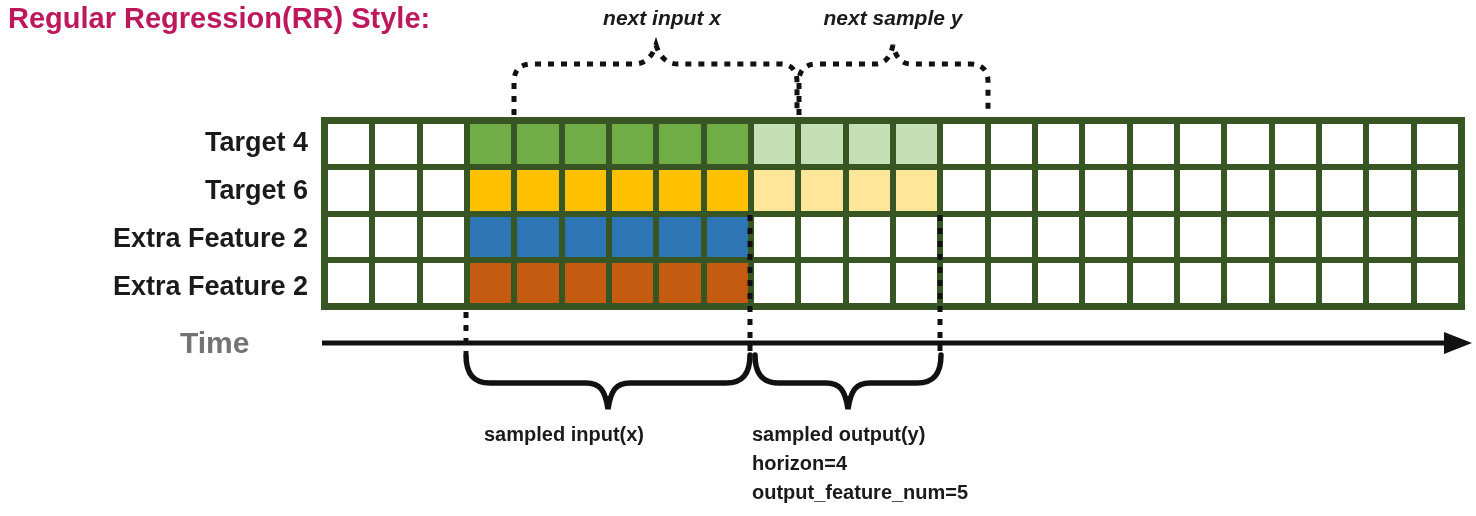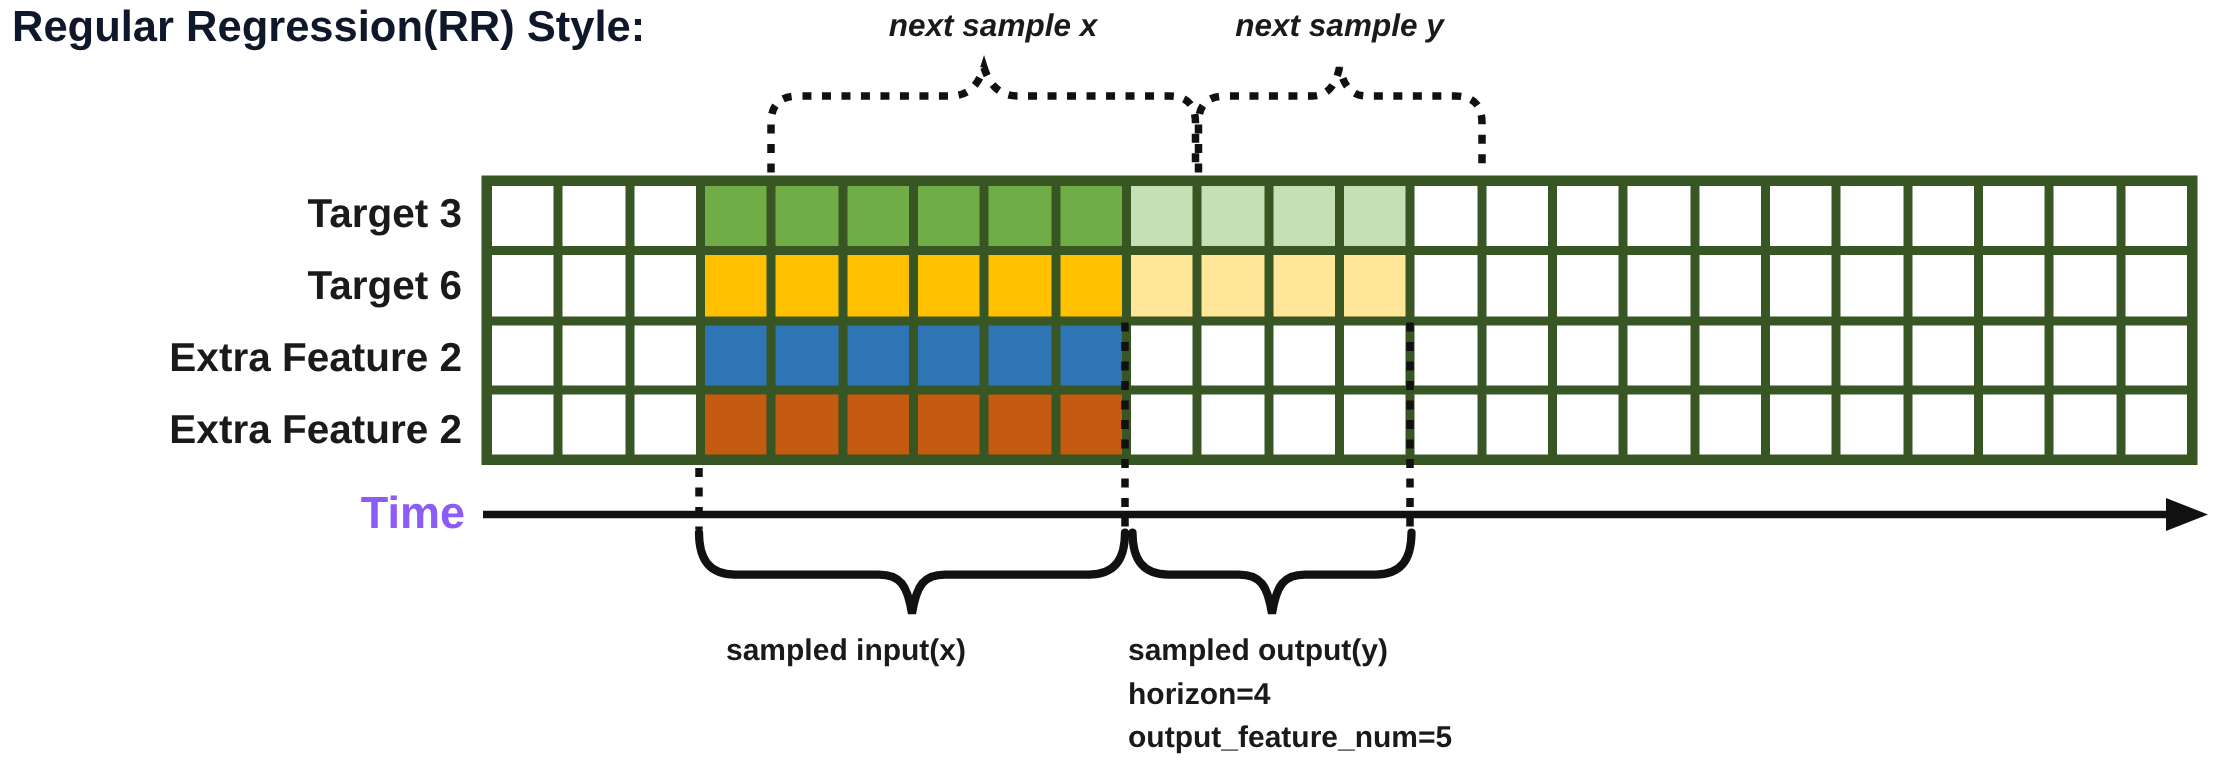--- a/index.html
+++ b/index.html
@@ -5,21 +5,21 @@
   html,body{margin:0;padding:0;background:#ffffff;}
   .canvas{
     position:relative;
     width:1476px;height:516px;
     background:#ffffff;
     font-family:"Liberation Sans", sans-serif;
     overflow:hidden;
   }
   .title{
     position:absolute;left:8px;top:2px;
-    font-size:29px;font-weight:bold;color:#0f172a;
+    font-size:29px;font-weight:bold;color:#be185d;
     white-space:nowrap;
   }
   .ns-label{
     position:absolute;top:6px;width:260px;
     font-size:21px;font-style:italic;font-weight:600;color:#1a1a1a;
     text-align:center;white-space:nowrap;
   }
   .nsx{left:532px;}
   .nsy{left:763px;}
   .row-label{
@@ -36,21 +36,21 @@
     width:1144px;height:193px;
     box-sizing:border-box;
     background:#375623;
     display:grid;
     gap:6px;
     padding:7px;
   }
   .cell{background:#ffffff;}
   .time-label{
     position:absolute;left:180px;top:326px;width:130px;
-    text-align:right;font-size:30px;font-weight:bold;color:#8b5cf6;
+    text-align:left;font-size:30px;font-weight:bold;color:#737373;
     white-space:nowrap;
   }
   .sample-text{
     position:absolute;top:420px;
     font-size:20px;font-weight:600;color:#1a1a1a;
     line-height:29px;white-space:nowrap;
   }
   .input-text{left:484px;}
   .output-text{left:752px;}
   .overlay{
@@ -58,24 +58,24 @@
     pointer-events:none;
   }
 </style>
 </head>
 <body>
 
 <div class="canvas">
 
   <div class="title">Regular Regression(RR) Style:</div>
 
-  <div class="ns-label nsx">next sample x</div>
+  <div class="ns-label nsx">next input x</div>
   <div class="ns-label nsy">next sample y</div>
 
-  <div class="row-label rl0">Target 3</div>
+  <div class="row-label rl0">Target 4</div>
   <div class="row-label rl1">Target 6</div>
   <div class="row-label rl2">Extra Feature 2</div>
   <div class="row-label rl3">Extra Feature 2</div>
 
   <div class="grid" id="grid" style="grid-template-columns: repeat(24, 1fr); grid-template-rows: repeat(4, 1fr); background: rgb(55, 86, 35);">
       <div class="cell" style="background: rgb(255, 255, 255);"></div>
       <div class="cell" style="background: rgb(255, 255, 255);"></div>
       <div class="cell" style="background: rgb(255, 255, 255);"></div>
       <div class="cell" style="background: rgb(112, 173, 71);"></div>
       <div class="cell" style="background: rgb(112, 173, 71);"></div>

